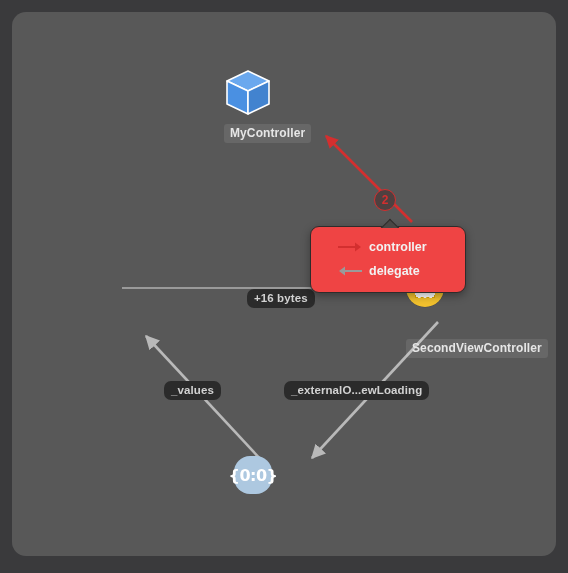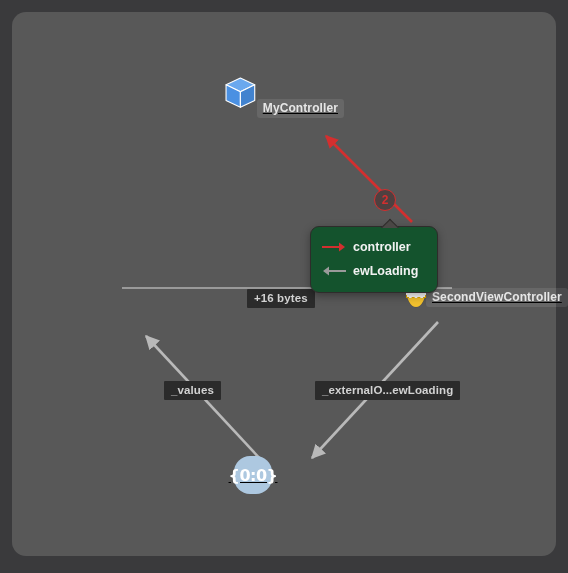--- a/index.html
+++ b/index.html
@@ -42,23 +42,22 @@
     top: 0;
     width: 568px;
     height: 573px;
     pointer-events: none;
   }
 
   
   .node {
     position: absolute;
     display: flex;
-    flex-direction: row;
-    align-items: flex-end;
-    text-decoration: underline;
+    flex-direction: column;
+    align-items: flex-start;
   }
 
   .node-label {
     margin-top: 6px;
     font-size: 12px;
     font-weight: bold;
     color: #e6e6e6;
     background: rgba(255,255,255,0.09);
     border-radius: 3px;
     padding: 2px 6px 3px 6px;
@@ -108,21 +107,21 @@
     letter-spacing: -0.5px;
   }
 
   
   .edge-label {
     position: absolute;
     font-size: 11.5px;
     font-weight: bold;
     color: #d2d2d2;
     background: #2b2b2b;
-    border-radius: 1px;
+    border-radius: 7px;
     padding: 3px 7px 4px 7px;
     white-space: nowrap;
     letter-spacing: 0.1px;
   }
 
   
   .badge {
     position: absolute;
     width: 22px;
     height: 22px;
@@ -136,26 +135,26 @@
     align-items: center;
     justify-content: center;
     box-sizing: border-box;
   }
 
   
   .popover {
     position: absolute;
     left: 310px;
     top: 226px;
-    width: 128px;
-    background: #14532d;
+    width: 156px;
+    background: #ef4444;
     border-radius: 9px;
     border: 1px solid #2e2c2b;
     box-shadow: 0 3px 8px rgba(0,0,0,0.35);
-    padding: 8px 0 9px 0;
+    padding: 8px 0 9px 16px;
     box-sizing: border-box;
   }
   .popover-tail {
     position: absolute;
     left: 68px;
     top: -9px;
     width: 22px;
     height: 10px;
     overflow: hidden;
   }
@@ -220,36 +219,36 @@
   <div class="node" style="left:224px; top:68px; width:120px;">
     <svg class="cube" viewBox="0 0 48 50">
       <polygon points="24,3 45,13 24,23 3,13" fill="#6aa8ee" stroke="#ffffff" stroke-width="1.6" stroke-linejoin="round"></polygon>
       <polygon points="3,13 24,23 24,46 3,36" fill="#4a90e2" stroke="#ffffff" stroke-width="1.6" stroke-linejoin="round"></polygon>
       <polygon points="45,13 45,36 24,46 24,23" fill="#4283cf" stroke="#ffffff" stroke-width="1.6" stroke-linejoin="round"></polygon>
     </svg>
     <div class="node-label">MyController</div>
   </div>
 
 
-  <div class="node" style="left:406px; top:269px; width:130px;">
+  <div class="node" style="left:406px; top:269px; width:130px;gap:26px;">
     <div class="circle-node">
       <div class="inner-square"></div>
     </div>
     <div class="node-label">SecondViewController</div>
   </div>
 
   <div class="node" style="left:234px; top:456px; width:100px;">
     <div class="dict-node">{0:0}</div>
   </div>
 
   <div class="edge-label" style="left:247px; top:289px;">+16 bytes</div>
 
   <div class="edge-label" style="left:164px; top:381px;">_values</div>
 
-  <div class="edge-label" style="left:315px; top:381px;">_externalO...ewLoading</div>
+  <div class="edge-label" style="left:284px; top:381px;">_externalO...ewLoading</div>
 
   <div class="badge" style="left:374px; top:189px;">2</div>
 
   <div class="popover">
     <div class="popover-tail"></div>
 
     <div class="pop-row">
       <span class="pop-arrow">
         <svg width="26" height="12" viewBox="0 0 26 12">
           <line x1="1" y1="6" x2="20" y2="6" stroke="#d32f2f" stroke-width="2"></line>
@@ -259,17 +258,17 @@
       <span class="pop-text">controller</span>
     </div>
 
     <div class="pop-row">
       <span class="pop-arrow">
         <svg width="26" height="12" viewBox="0 0 26 12">
           <line x1="6" y1="6" x2="25" y2="6" stroke="#9a9a9a" stroke-width="2"></line>
           <path d="M 8 1.5 L 2 6 L 8 10.5 z" fill="#9a9a9a"></path>
         </svg>
       </span>
-      <span class="pop-text">ewLoading</span>
+      <span class="pop-text">delegate</span>
     </div>
   </div>
 
 </div>
 
 </body></html>

